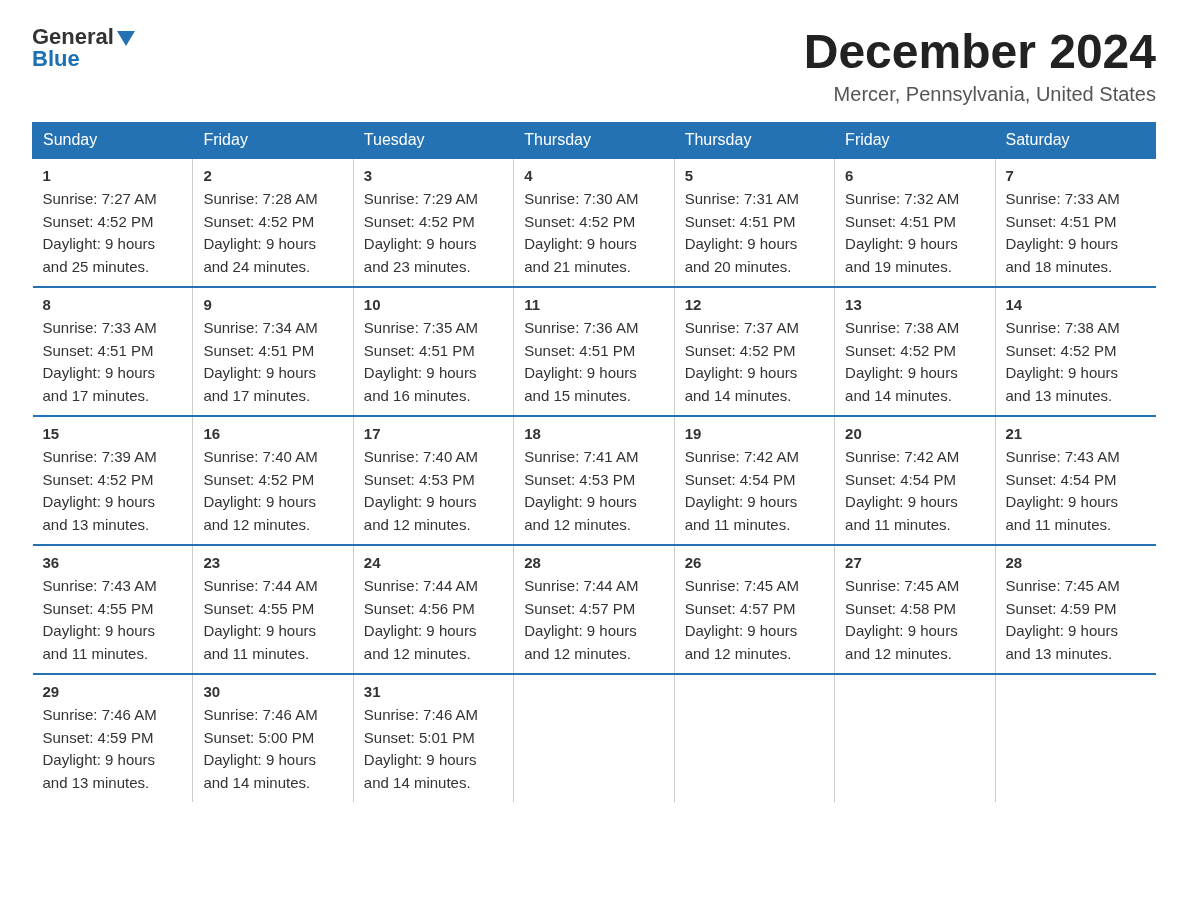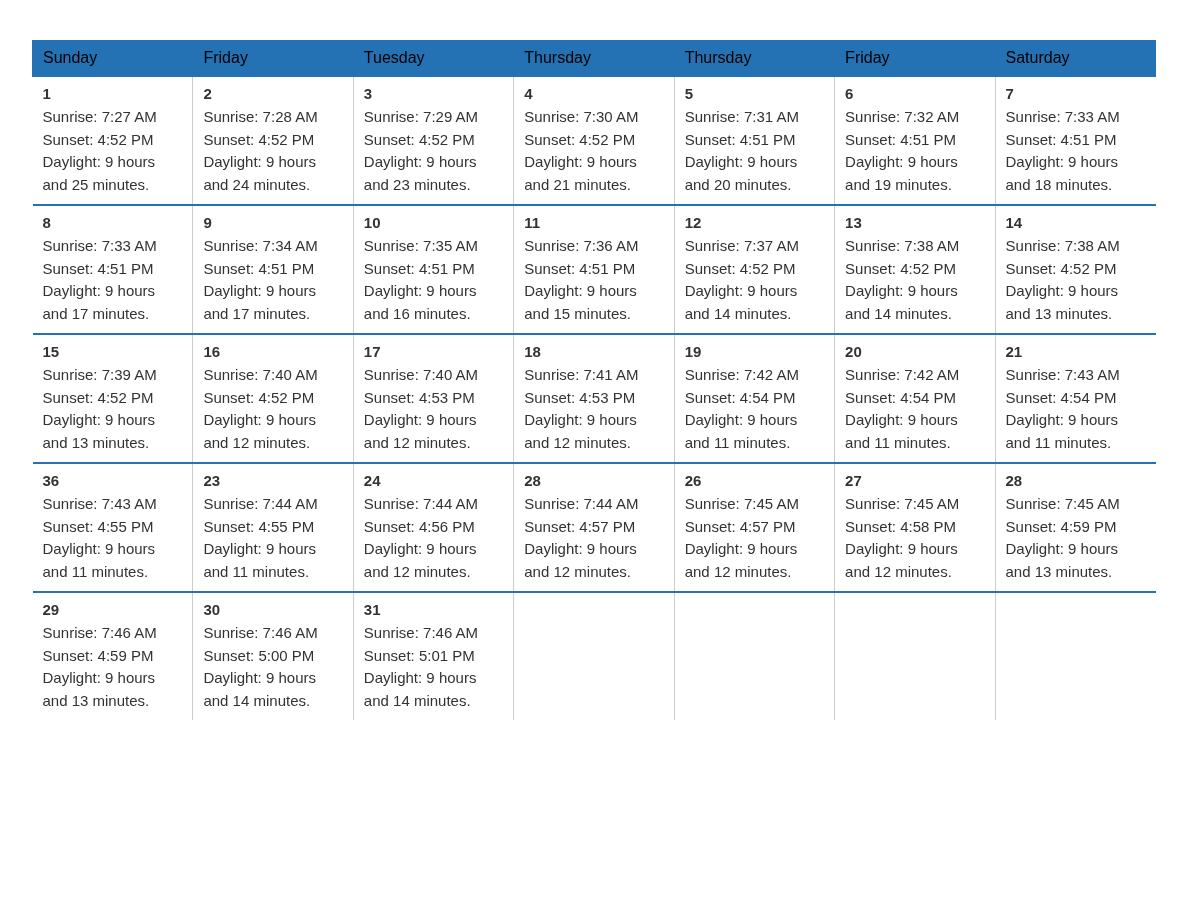--- a/index.html
+++ b/index.html
@@ -50,21 +50,21 @@
     }
     table {
       width: 100%;
       border-collapse: collapse;
       margin-top: 8px;
     }
     thead tr {
       background-color: #2472b3;
     }
     thead th {
-      color: #000000;
+      color: #ffffff;
       font-size: 16px;
       font-weight: normal;
       padding: 8px 10px;
       text-align: left;
       border: 1px solid #2472b3;
     }
     tbody tr {
       border-top: 2px solid #2472b3;
     }
     tbody td {
@@ -87,20 +87,30 @@
     .day-info {
       font-size: 15px;
       line-height: 1.5;
       color: #333;
     }
   </style>
 </head>
 <body>
 
 <div class="header">
+  <div class="logo">
+    <div class="logo-text">
+      General<span style="display:inline-block;width:0;height:0;border-left:9px solid transparent;border-right:9px solid transparent;border-top:15px solid #2472b3;margin-left:3px;vertical-align:middle;"></span>
+    </div>
+    <div class="logo-line2">Blue</div>
+  </div>
+  <div class="title-block">
+    <div class="month-title">December 2024</div>
+    <div class="location">Mercer, Pennsylvania, United States</div>
+  </div>
 </div>
 
 <table>
   <thead>
     <tr>
       <th>Sunday</th>
       <th>Friday</th>
       <th>Tuesday</th>
       <th>Thursday</th>
       <th>Thursday</th>

